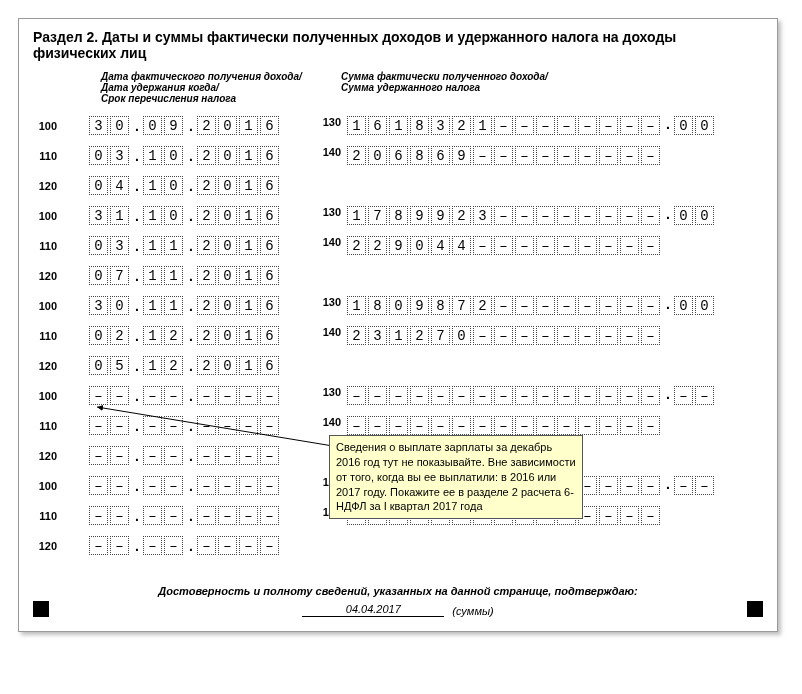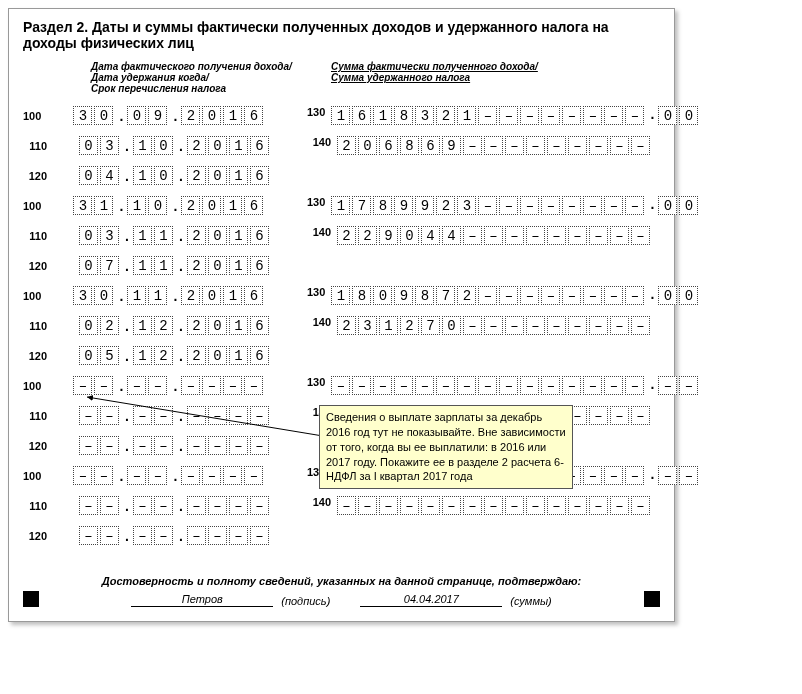--- a/index.html
+++ b/index.html
@@ -2,22 +2,22 @@
 <html><head>
 <meta charset="utf-8">
 <style>
   body {
     margin: 0;
     padding: 0;
     background: #fff;
     font-family: Arial, sans-serif;
   }
   .page {
-    width: 667px;
-    margin: 8px;
+    width: 760px;
+    margin: 18px;
     border: 1px solid #999;
     box-shadow: 3px 3px 4px rgba(0,0,0,0.25);
     padding: 10px 14px 14px 14px;
     box-sizing: border-box;
     position: relative;
   }
   .title {
     font-size: 14px;
     font-weight: bold;
     text-align: left;
@@ -30,21 +30,20 @@
     font-weight: bold;
     color: #000;
     margin-bottom: 8px;
   }
   .headers .left {
     margin-left: 68px;
     width: 230px;
   }
   .headers .right {
     margin-left: 10px;
-    text-decoration: underline;
   }
   .row {
     display: flex;
     align-items: center;
     height: 27px;
     margin: 3px 0;
   }
   .code {
     font-size: 11px;
     width: 24px;
@@ -570,30 +569,26 @@
 
   <svg class="arrow-svg" style="left:70px; top:380px;" width="260" height="60">
     <defs>
       <marker id="ah" markerWidth="8" markerHeight="8" refX="6" refY="3" orient="auto">
         <path d="M0,0 L6,3 L0,6 Z" fill="#000"></path>
       </marker>
     </defs>
     <line x1="250" y1="48" x2="8" y2="8" stroke="#000" stroke-width="1" marker-end="url(#ah)"></line>
   </svg>
 
-  <div class="tooltip" style="left:310px; top:396px;">Сведения о выплате зарплаты за декабрь 2016 год тут не показывайте. Вне зависимости от того, когда вы ее выплатили: в 2016 или 2017 году. Покажите ее в разделе 2 расчета 6-НДФЛ за I квартал 2017 года</div>
+  <div class="tooltip" style="left:310px; top:416px;">Сведения о выплате зарплаты за декабрь 2016 год тут не показывайте. Вне зависимости от того, когда вы ее выплатили: в 2016 или 2017 году. Покажите ее в разделе 2 расчета 6-НДФЛ за I квартал 2017 года</div>
 
   <div class="footer">
     <div class="footer-title">Достоверность и полноту сведений, указанных на данной странице, подтверждаю:</div>
     <div class="sig-row">
       <div class="sig-slot">
-        <span class="underline">Петров</span>
-        <span>(подпись)</span>
-      </div>
-      <div class="sig-slot">
         <span class="underline">04.04.2017</span>
         <span>(суммы)</span>
       </div>
     </div>
   </div>
 
   <div class="black-sq" style="left:14px; bottom:14px;"></div>
   <div class="black-sq" style="right:14px; bottom:14px;"></div>
 </div>
 

